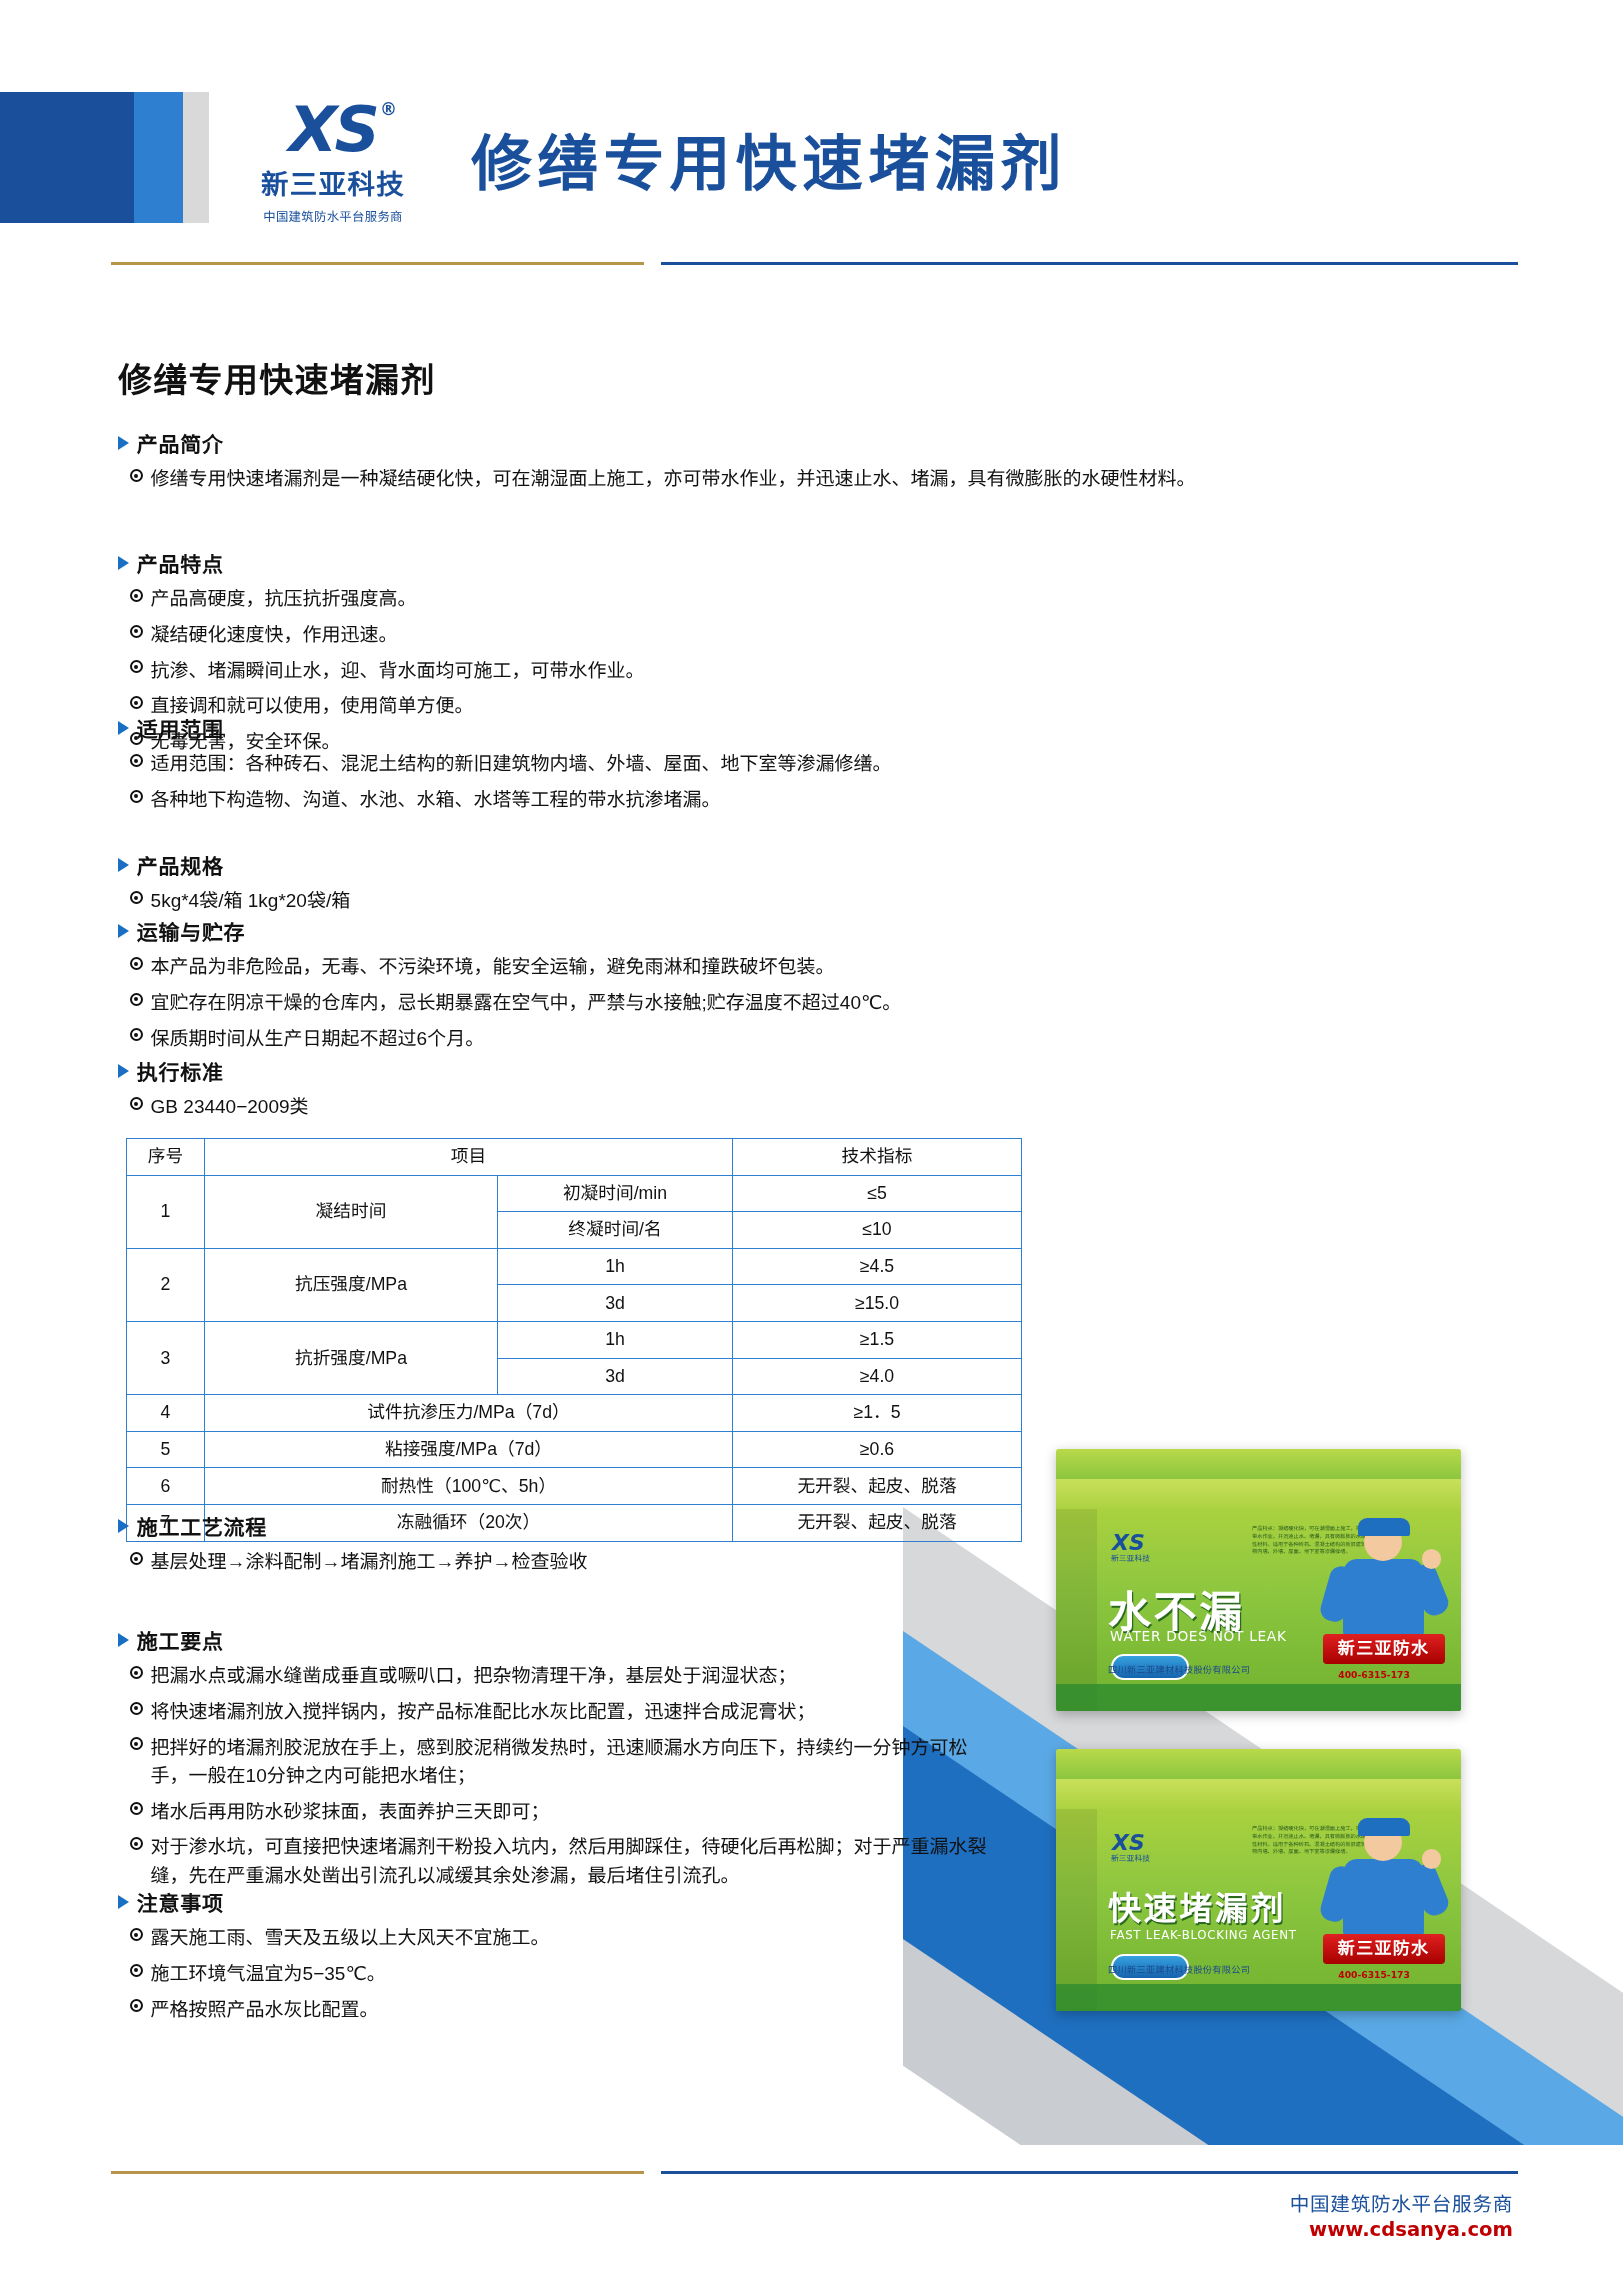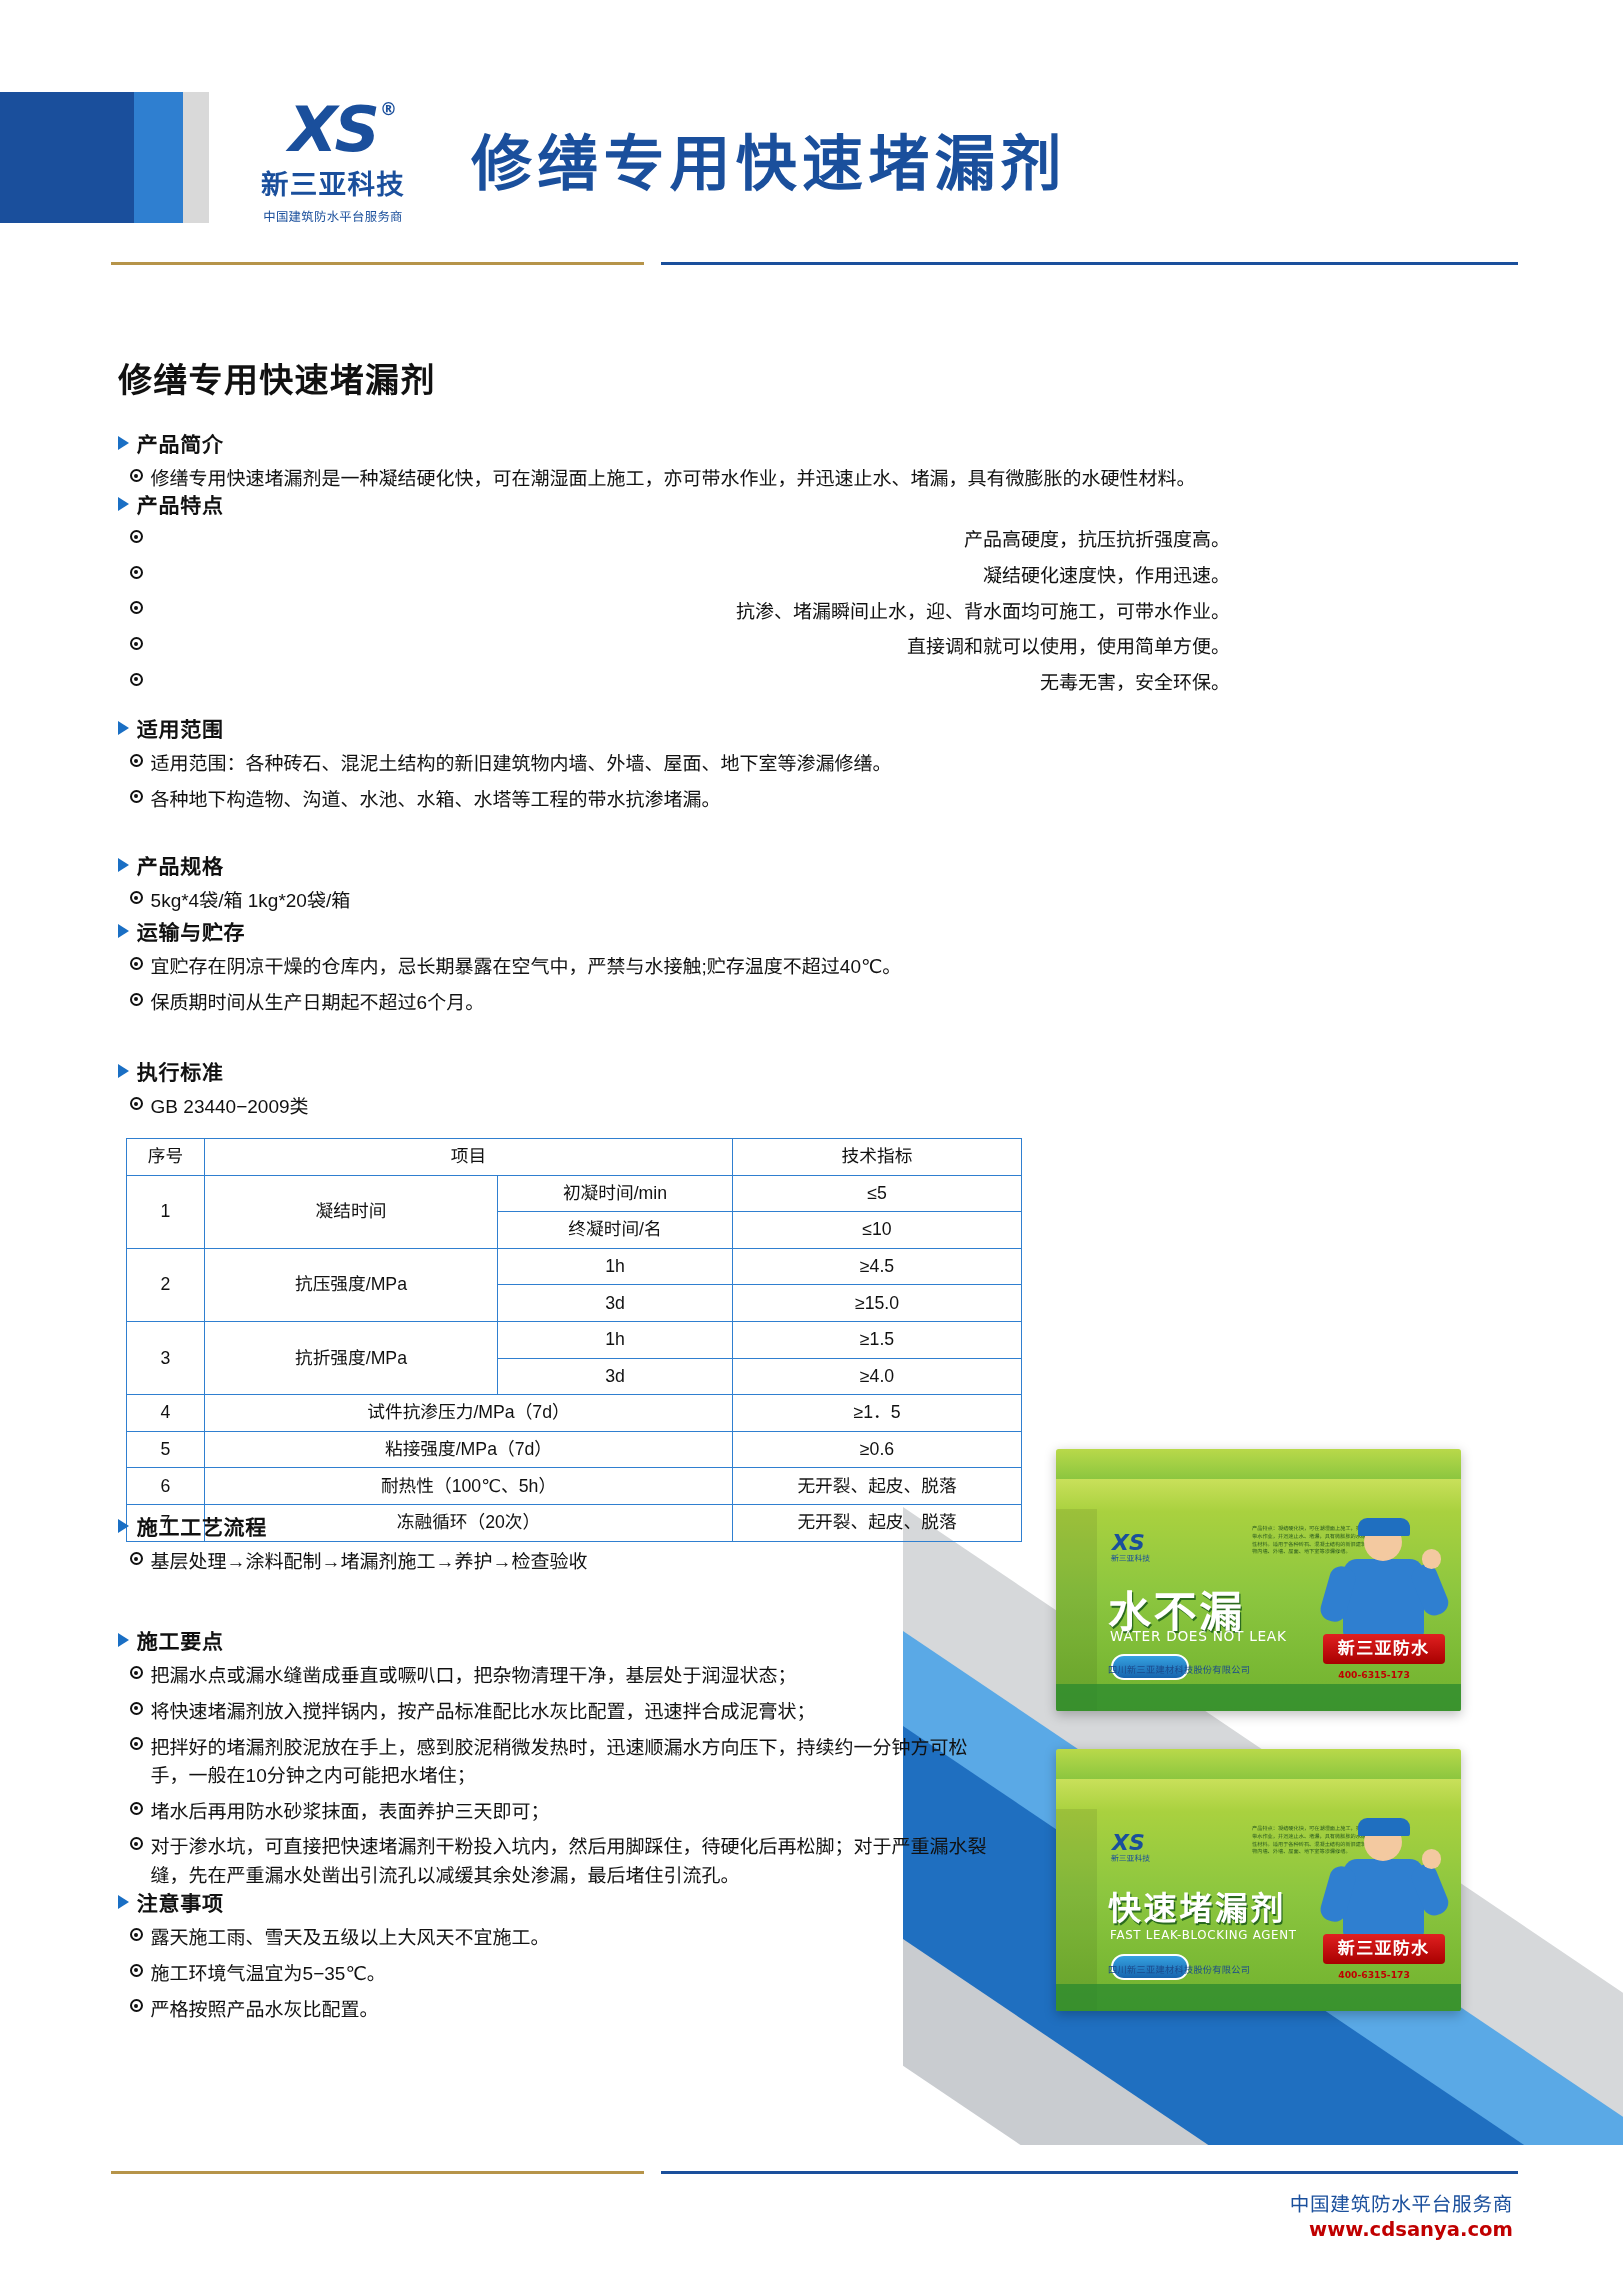--- a/index.html
+++ b/index.html
@@ -414,21 +414,21 @@
       <div class="sec-head">
         <span class="tri"></span>
         <span>产品简介</span>
       </div>
       <div class="bullet-line">
         <span class="bdot"></span>
         <span class="btxt">修缮专用快速堵漏剂是一种凝结硬化快，可在潮湿面上施工，亦可带水作业，并迅速止水、堵漏，具有微膨胀的水硬性材料。</span>
       </div>
     </div>
 
-    <div class="section" style="top:489px;text-align:right;">
+    <div class="section" style="top:548px;">
       <div class="sec-head">
         <span class="tri"></span>
         <span>产品特点</span>
       </div>
       <div class="bullet-line">
         <span class="bdot"></span>
         <span class="btxt">产品高硬度，抗压抗折强度高。</span>
       </div>
       <div class="bullet-line">
         <span class="bdot"></span>
@@ -471,20 +471,24 @@
       <div class="bullet-line">
         <span class="bdot"></span>
         <span class="btxt">5kg*4袋/箱    1kg*20袋/箱</span>
       </div>
     </div>
 
     <div class="section" style="top:916px;">
       <div class="sec-head">
         <span class="tri"></span>
         <span>运输与贮存</span>
+      </div>
+      <div class="bullet-line">
+        <span class="bdot"></span>
+        <span class="btxt">本产品为非危险品，无毒、不污染环境，能安全运输，避免雨淋和撞跌破坏包装。</span>
       </div>
       <div class="bullet-line">
         <span class="bdot"></span>
         <span class="btxt">宜贮存在阴凉干燥的仓库内，忌长期暴露在空气中，严禁与水接触;贮存温度不超过40℃。</span>
       </div>
       <div class="bullet-line">
         <span class="bdot"></span>
         <span class="btxt">保质期时间从生产日期起不超过6个月。</span>
       </div>
     </div>

